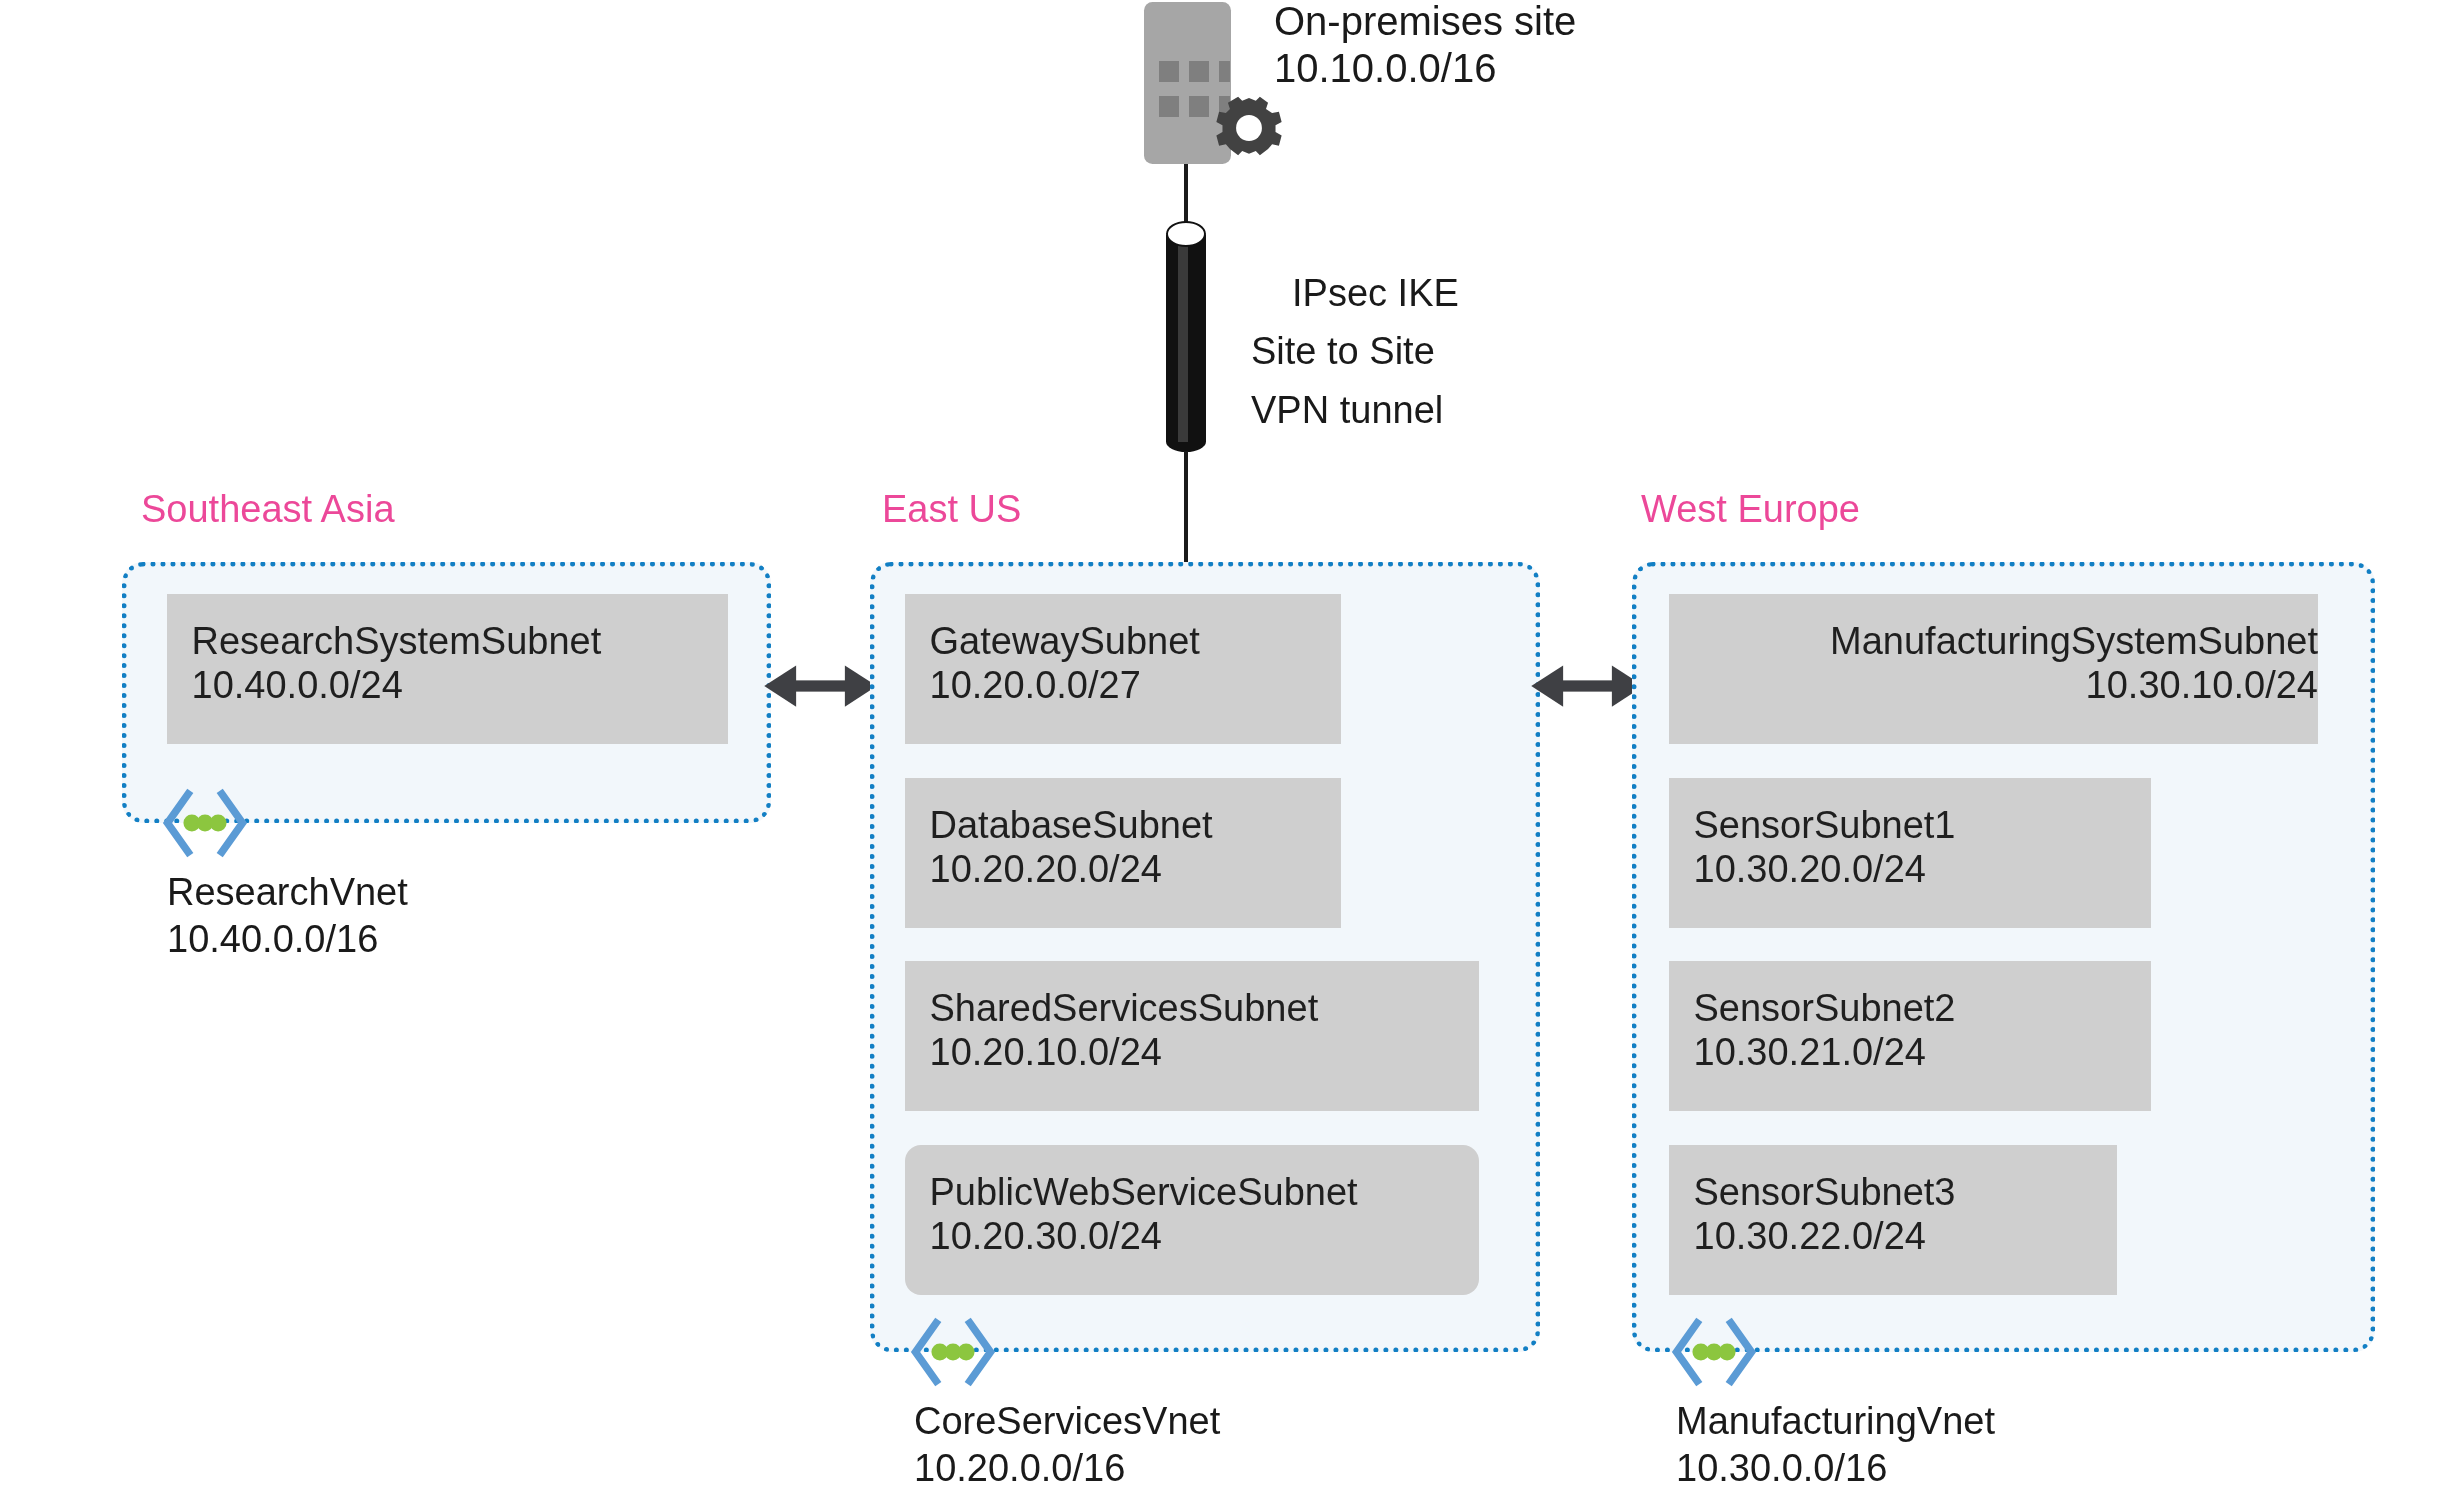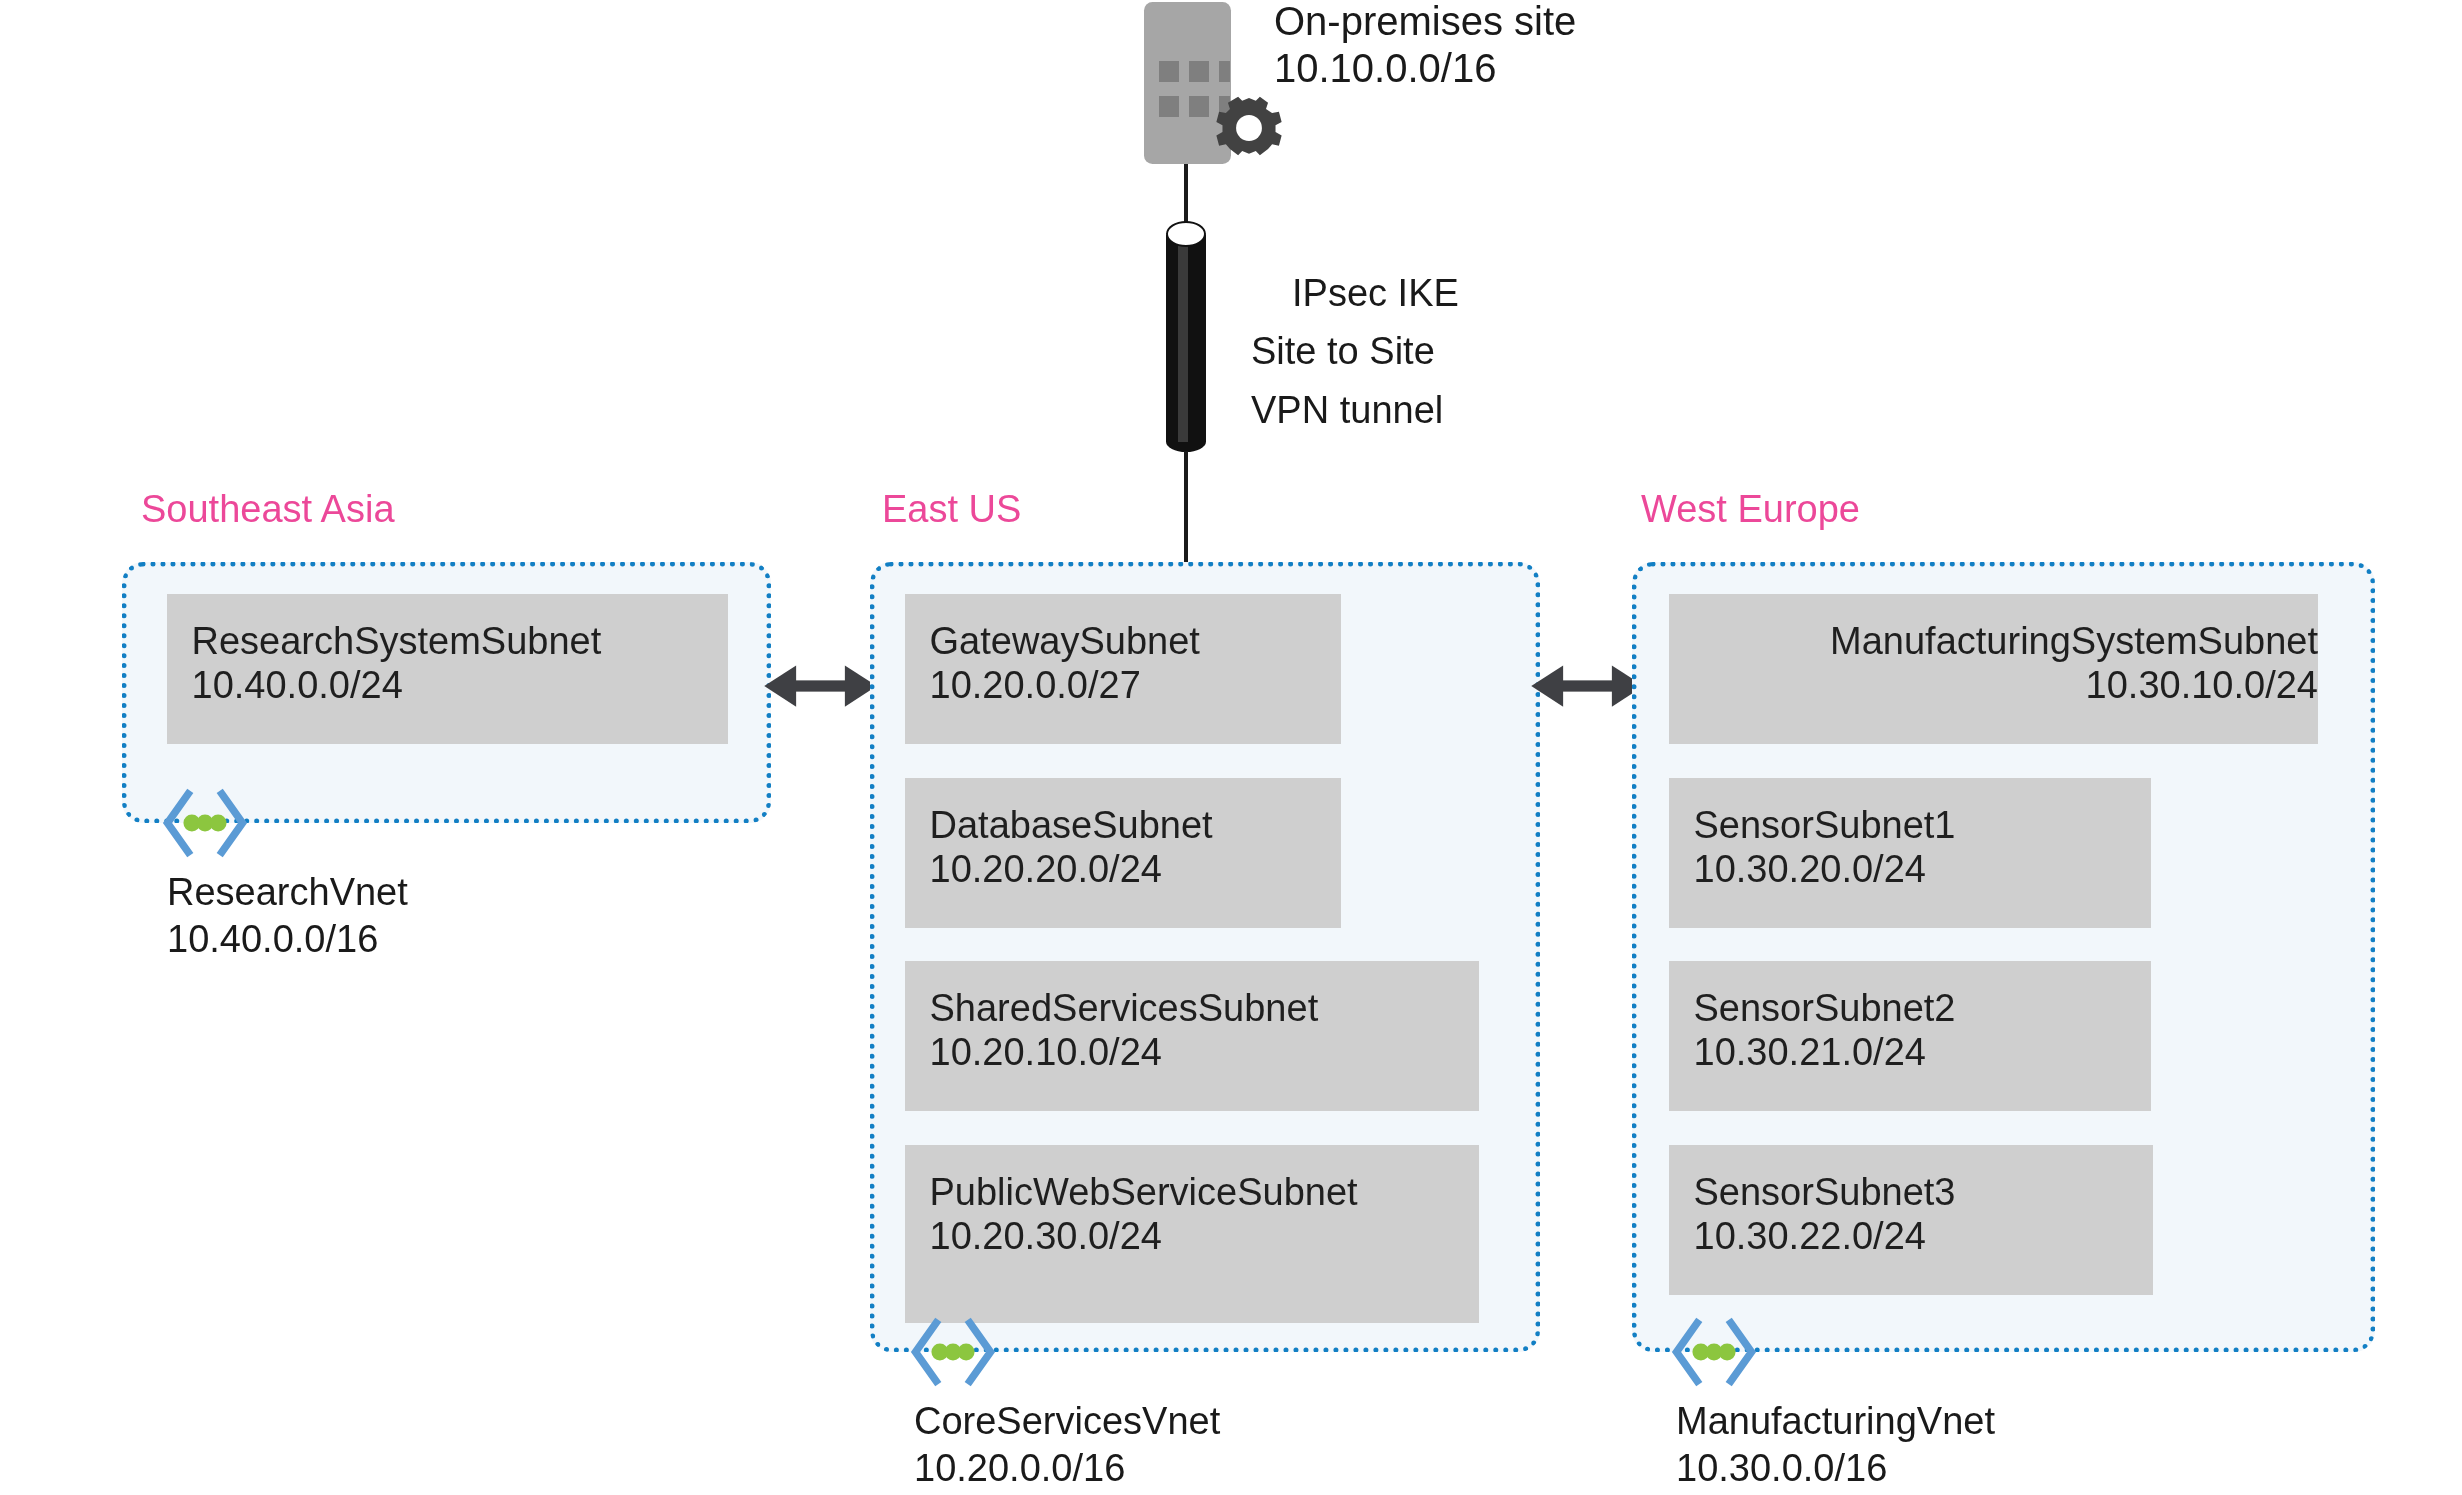--- a/index.html
+++ b/index.html
@@ -225,21 +225,21 @@
   <div class="subnet" style="left:905px; top:778px; width:436px; height:150px;">
     <span class="s-name">DatabaseSubnet</span>
     <span class="s-cidr">10.20.20.0/24</span>
   </div>
 
   <div class="subnet" style="left:905px; top:961px; width:574px; height:150px;">
     <span class="s-name">SharedServicesSubnet</span>
     <span class="s-cidr">10.20.10.0/24</span>
   </div>
 
-  <div class="subnet" style="left:905px; top:1145px; width:574px; height:178px;">
+  <div class="subnet" style="left:905px; top:1145px; width:574px; height:150px;border-radius:16px;">
     <span class="s-name">PublicWebServiceSubnet</span>
     <span class="s-cidr">10.20.30.0/24</span>
   </div>
 
   <svg class="vnet-icon" style="left:908px; top:1317px;" viewBox="0 0 96 74">
     <path d="M30 6 L8 37 L30 68" stroke="#5b9bd5" stroke-width="8" fill="none" stroke-linecap="square"></path>
     <path d="M66 6 L88 37 L66 68" stroke="#5b9bd5" stroke-width="8" fill="none" stroke-linecap="square"></path>
     <circle cx="34" cy="37" r="9" fill="#8cc63f"></circle>
     <circle cx="48" cy="37" r="9" fill="#8cc63f"></circle>
     <circle cx="62" cy="37" r="9" fill="#8cc63f"></circle>
@@ -264,21 +264,21 @@
   <div class="subnet" style="left:1669px; top:778px; width:482px; height:150px;">
     <span class="s-name">SensorSubnet1</span>
     <span class="s-cidr">10.30.20.0/24</span>
   </div>
 
   <div class="subnet" style="left:1669px; top:961px; width:482px; height:150px;">
     <span class="s-name">SensorSubnet2</span>
     <span class="s-cidr">10.30.21.0/24</span>
   </div>
 
-  <div class="subnet" style="left:1669px; top:1145px; width:484px; height:150px;">
+  <div class="subnet" style="left:1669px; top:1145px; width:448px; height:150px;">
     <span class="s-name">SensorSubnet3</span>
     <span class="s-cidr">10.30.22.0/24</span>
   </div>
 
   <svg class="vnet-icon" style="left:1669px; top:1317px;" viewBox="0 0 96 74">
     <path d="M30 6 L8 37 L30 68" stroke="#5b9bd5" stroke-width="8" fill="none" stroke-linecap="square"></path>
     <path d="M66 6 L88 37 L66 68" stroke="#5b9bd5" stroke-width="8" fill="none" stroke-linecap="square"></path>
     <circle cx="34" cy="37" r="9" fill="#8cc63f"></circle>
     <circle cx="48" cy="37" r="9" fill="#8cc63f"></circle>
     <circle cx="62" cy="37" r="9" fill="#8cc63f"></circle>

